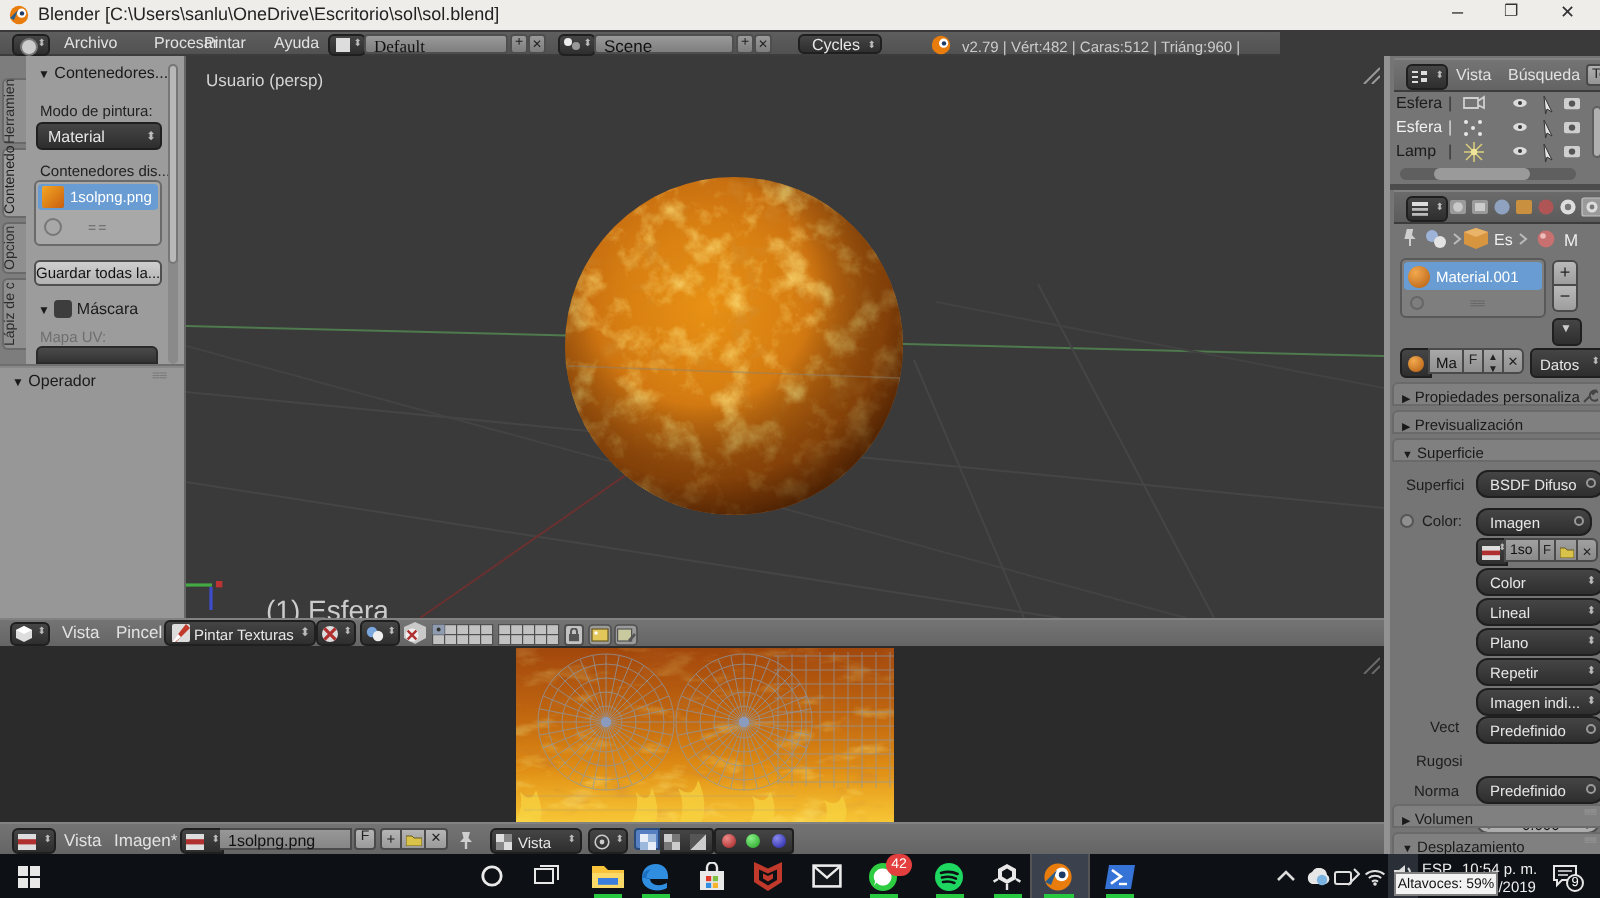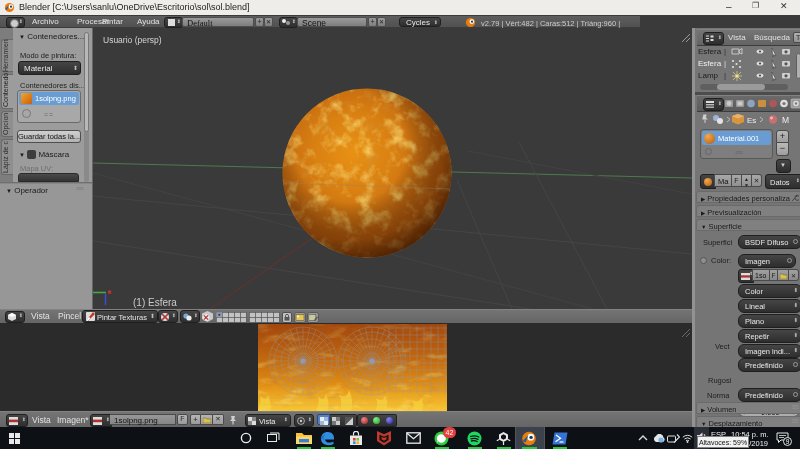--- a/index.html
+++ b/index.html
@@ -70,21 +70,21 @@
     <line x1="375" y1="123" x2="599" y2="166" stroke="#424242" stroke-width="1"></line>
     <line x1="117" y1="281" x2="245" y2="192" stroke="#6b3030" stroke-width="1"></line>
   </svg>
   <span class="abs" style="left:10px;top:7px;font-size:8.5px;color:#d4d4d4;">Usuario (persp)</span>
   <svg class="abs" style="left:585px;top:2px" width="12" height="12" viewBox="0 0 12 12">
       <g stroke="#9a9a9a" stroke-width="1">
         <line x1="4" y1="12" x2="12" y2="4"></line>
         <line x1="8" y1="12" x2="12" y2="8"></line>
       </g>
     </svg>
-  <span class="abs" style="left:40px;top:269px;font-size:10px;color:#cccccc;">(1) Esfera</span>
+  <span class="abs" style="left:40px;top:269px;font-size:14px;color:#cccccc;">(1) Esfera</span>
   
   <svg class="abs" style="left:0px;top:258px" width="24" height="23" viewBox="0 0 24 23">
     <line x1="0" y1="6.5" x2="13" y2="6.5" stroke="#44aa44" stroke-width="1.6"></line>
     <rect x="15" y="4.5" width="3.2" height="3.2" fill="#bb3333"></rect>
     <line x1="12.5" y1="7.5" x2="12.5" y2="19" stroke="#3c4ccc" stroke-width="1.6"></line>
   </svg>
   
   <svg class="abs" style="left:189px;top:60px" width="170" height="170" viewBox="0 0 170 170">
     <defs>
       <radialGradient id="sgrad" cx="42%" cy="38%" r="70%">
@@ -603,21 +603,21 @@
       <span style="position:absolute;right:3px;top:1.5px;font-size:5.5px;color:#bbb;">⬍</span>
     </div>
   <div class="abs pill" style="left:43px;top:301px;width:62px;height:12px;border-radius:6px;">
       <span style="position:absolute;left:6px;top:2px;font-size:7.5px;">Repetir</span>
       <span style="position:absolute;right:3px;top:1.5px;font-size:5.5px;color:#bbb;">⬍</span>
     </div>
   <div class="abs pill" style="left:43px;top:316px;width:62px;height:12px;border-radius:6px;">
       <span style="position:absolute;left:6px;top:2px;font-size:7.5px;">Imagen indi...</span>
       <span style="position:absolute;right:3px;top:1.5px;font-size:5.5px;color:#bbb;">⬍</span>
     </div>
-  <span class="abs" style="left:20px;top:314px;font-size:7.5px;color:#1d1d1d;">Vect</span>
+  <span class="abs" style="left:20px;top:331px;font-size:7.5px;color:#1d1d1d;">Vect</span>
   <div class="abs pill" style="left:43px;top:330px;width:62px;height:12px;border-radius:6px;">
       <span style="position:absolute;left:6px;top:2px;font-size:7.5px;">Predefinido</span>
       <span style="position:absolute;right:3px;top:2.5px;width:5px;height:5px;border:1px solid #999;border-radius:50%;box-sizing:border-box;"></span>
     </div>
   <span class="abs" style="left:13px;top:348px;font-size:7.5px;color:#1d1d1d;">Rugosi</span>
   <div class="abs" style="left:43px;top:345px;width:62px;height:12px;background:linear-gradient(#c6c6c6,#ababab);border:1px solid #4f4f4f;border-radius:6px;box-sizing:border-box;margin-top:32px;">
       <span style="position:absolute;left:22px;top:2px;font-size:7.5px;color:#111;">0.000</span>
       <span style="position:absolute;right:2px;top:3px;font-size:5px;color:#555;">▶</span>
       <span style="position:absolute;left:2px;top:3px;font-size:5px;color:#555;">◀</span>
     </div>

